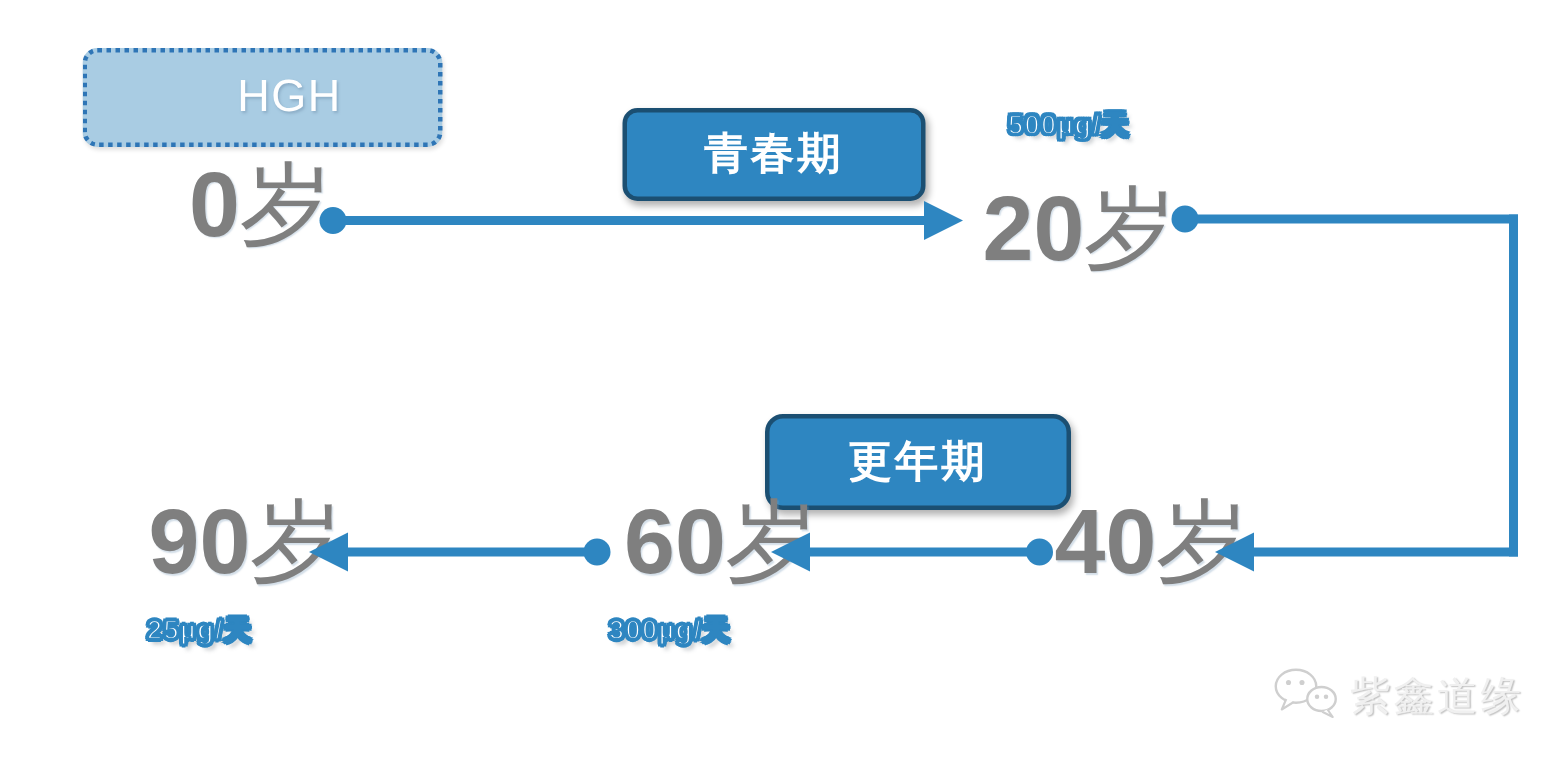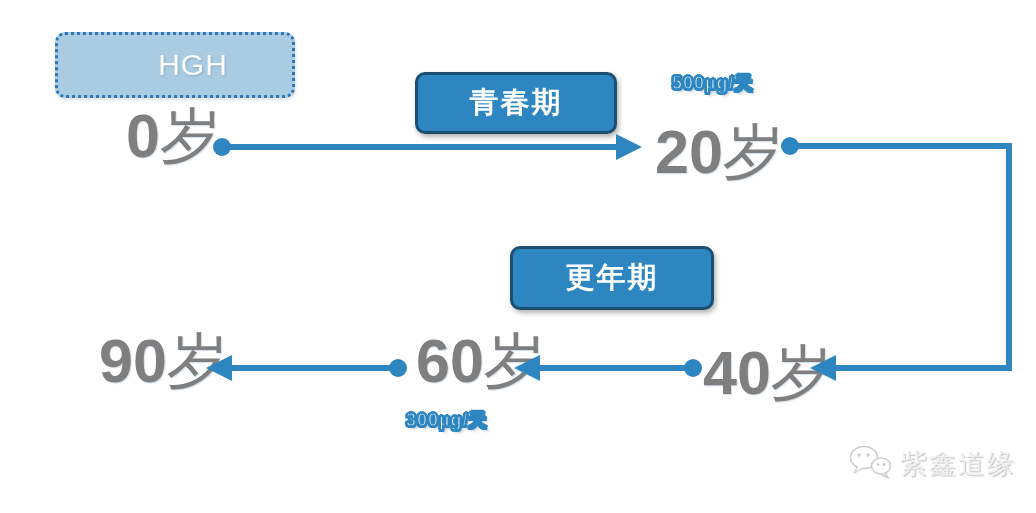--- a/index.html
+++ b/index.html
@@ -18,31 +18,31 @@
     padding-left:36px;
   }
   
   .phase{
     position:absolute;background:#2E86C1;border:3px solid #1B4F72;border-radius:10px;
     display:flex;align-items:center;justify-content:center;
     color:#ffffff;font-size:29px;font-weight:600;letter-spacing:2px;
     box-shadow:2px 3px 5px rgba(0,0,0,.3);
   }
   .phase.puberty{left:415px;top:72px;width:196px;height:56px;}
-  .phase.menopause{left:510px;top:246px;width:198px;height:58px;}
+  .phase.menopause{left:510px;top:276px;width:198px;height:58px;border-radius:12px;}
   
   .age{
     position:absolute;font-size:61px;line-height:48px;color:#7F7F7F;white-space:nowrap;
     text-shadow:1px 1px 1px rgba(130,160,190,.35);
   }
   .age .num{font-weight:bold;}
   .age .unit{font-weight:400;}
   .age0{left:126px;top:112px;}
   .age20{left:655px;top:128px;}
-  .age40{left:703px;top:337px;margin-top:12px;}
+  .age40{left:703px;top:337px;}
   .age60{left:416px;top:337px;}
   .age80{left:99px;top:337px;}
   
   .dose{
     position:absolute;font-size:18px;font-weight:bold;letter-spacing:1px;white-space:nowrap;
     color:#ffffff;
     -webkit-text-stroke:1.6px #2E86C1;
     text-shadow:
       -1.5px -1.5px 0 #2E86C1, 1.5px -1.5px 0 #2E86C1,
       -1.5px  1.5px 0 #2E86C1, 1.5px  1.5px 0 #2E86C1,
@@ -113,20 +113,21 @@
   </div>
   <div class="age age60">
     <span class="num">60</span><span class="unit">岁</span>
   </div>
   <div class="age age80">
     <span class="num">90</span><span class="unit">岁</span>
   </div>
 
   <div class="dose dose500">500µg/天</div>
   <div class="dose dose300">300µg/天</div>
+  <div class="dose dose25">25µg/天</div>
 
   <div class="dot a1-dot"></div>
   <div class="hline a1-line"></div>
   <div class="head-r a1-head"></div>
 
   <div class="dot e-dot"></div>
   <div class="hline e-top"></div>
   <div class="vline e-vert"></div>
   <div class="hline e-bottom"></div>
   <div class="head-l e-head"></div>

